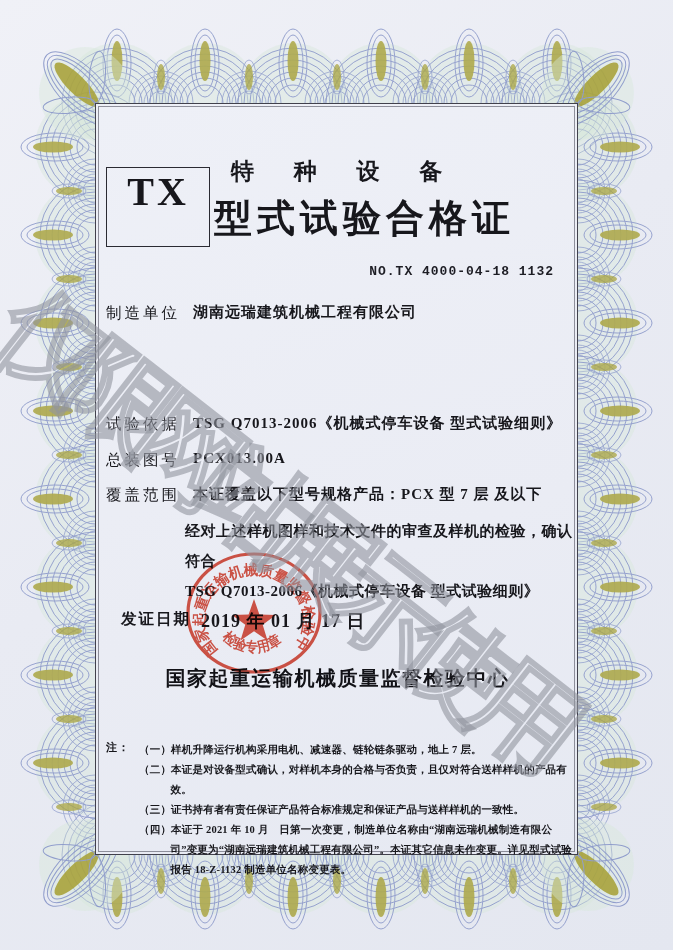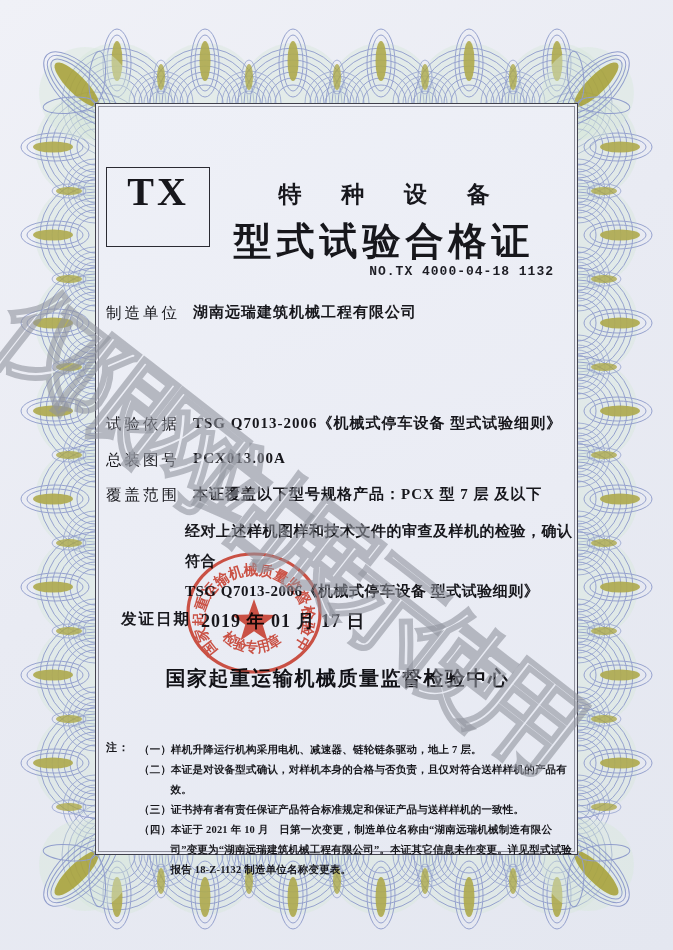--- a/index.html
+++ b/index.html
@@ -27,21 +27,21 @@
     pointer-events:none;
   }
   .abs{position:absolute;}
   
   .tx-box{
     left:10px;top:63px;width:104px;height:80px;
     border:1.5px solid #2a2a32;box-sizing:border-box;
     display:flex;align-items:flex-start;justify-content:center;
     font-size:40px;font-weight:bold;letter-spacing:3px;color:#17171c;
   }
-  .hdr{left:118px;top:52px;width:340px;text-align:center;color:#17171c;margin-top:23px;}
+  .hdr{left:118px;top:52px;width:340px;text-align:left;color:#17171c;}
   .hdr .t-small{font-size:23px;font-weight:600;letter-spacing:17px;text-indent:17px;}
   .hdr .t-big{font-size:38px;font-weight:600;letter-spacing:5px;margin-top:6px;white-space:nowrap;}
   .cert-no{
     left:118px;top:160px;width:340px;text-align:right;
     font-family:"Liberation Mono","DejaVu Sans Mono",monospace;
     font-size:13px;font-weight:600;letter-spacing:1px;color:#1d1d24;
   }
   
   .frow{left:0;width:483px;height:20px;color:#17171c;}
   .frow .lab{position:absolute;left:10px;font-size:15.5px;font-weight:400;letter-spacing:3px;white-space:nowrap;}

